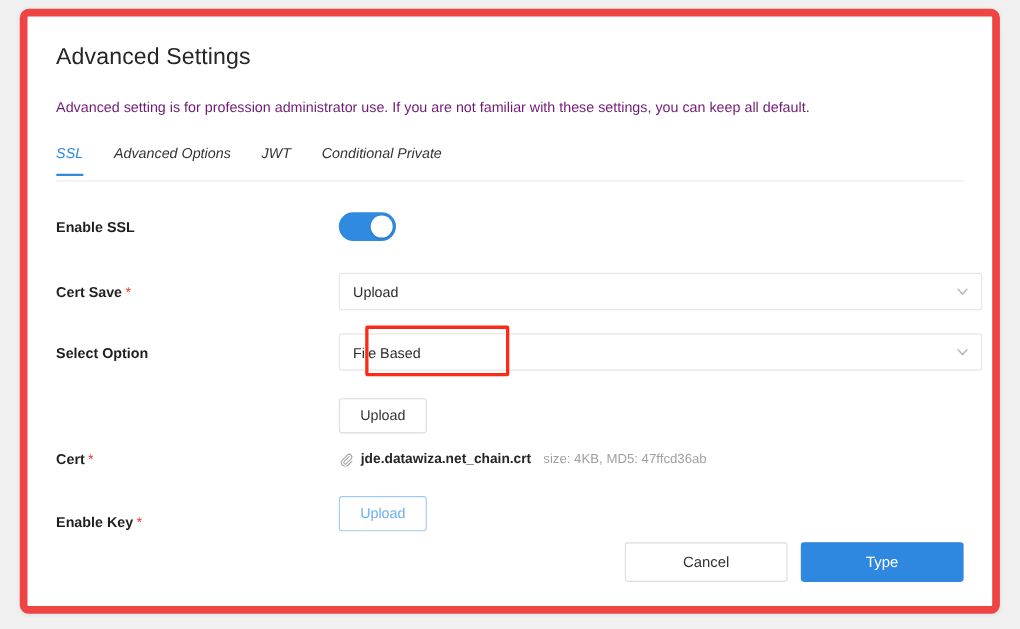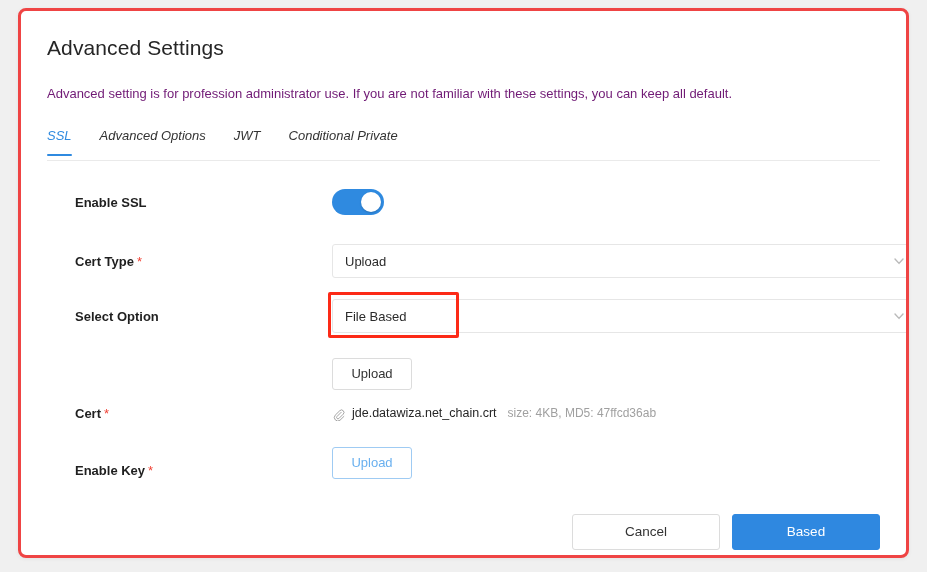--- a/index.html
+++ b/index.html
@@ -16,21 +16,21 @@
     -webkit-font-smoothing: antialiased;
   }
 
   .card {
     position: absolute;
     left: 18px;
     top: 8px;
     width: 891px;
     height: 550px;
     background: #ffffff;
-    border: 3px solid #ef4444;
+    border: 7px solid #ef4444;
     border-radius: 8px;
     box-shadow: 0 1px 4px rgba(0,0,0,0.06);
     overflow: hidden;
   }
 
   .card-inner {
     position: absolute;
     left: 26px;
     top: 22px;
     right: 26px;
@@ -101,21 +101,20 @@
   }
 
   .row-label {
     width: 257px;
     flex: 0 0 257px;
     font-size: 13px;
     font-weight: bold;
     color: #1f1f1f;
     line-height: 17px;
     padding-top: 8px;
-    margin-left: 28px;
   }
 
   .req {
     color: #f04134;
     margin-left: 3px;
     font-size: 13px;
     font-weight: normal;
   }
 
   .row-field {
@@ -232,34 +231,35 @@
     height: 13px;
     opacity: 0.55;
     flex: 0 0 13px;
     display: block;
   }
 
   .file-name {
     font-size: 12.5px;
     color: #262626;
     line-height: 17px;
+    font-weight: bold;
   }
 
   .file-meta {
     font-size: 12px;
     color: #a0a0a0;
     line-height: 17px;
     margin-left: 4px;
   }
 
   
   .footer {
     position: absolute;
     right: 26px;
-    bottom: 5px;
+    bottom: 22px;
     display: flex;
     gap: 12px;
   }
 
   .btn {
     height: 36px;
     border-radius: 3px;
     font-size: 13.5px;
     display: inline-flex;
     align-items: center;
@@ -306,21 +306,21 @@
         </div>
         <div class="row-field">
           <div class="toggle">
             <div class="knob"></div>
           </div>
         </div>
       </div>
 
       <div class="row row-select">
         <div class="row-label">
-          <span>Cert Type</span><span class="req">*</span>
+          <span>Cert Save</span><span class="req">*</span>
         </div>
         <div class="row-field">
           <div class="select">
             <span class="select-value">Upload</span>
             <span class="chev">
               <svg viewBox="0 0 12 12" width="12" height="12">
                   <path d="M2 4 L6 8.4 L10 4" fill="none" stroke="#2b2b2b" stroke-width="1.4" stroke-linecap="round" stroke-linejoin="round"></path>
                 </svg>
             </span>
           </div>
@@ -369,15 +369,15 @@
         <div class="row-field">
           <div class="upload-btn hover">Upload</div>
         </div>
       </div>
 
     </div>
   </div>
 
   <div class="footer">
     <div class="btn btn-cancel">Cancel</div>
-    <div class="btn btn-save">Based</div>
+    <div class="btn btn-save">Type</div>
   </div>
 </div>
 
 </body></html>

